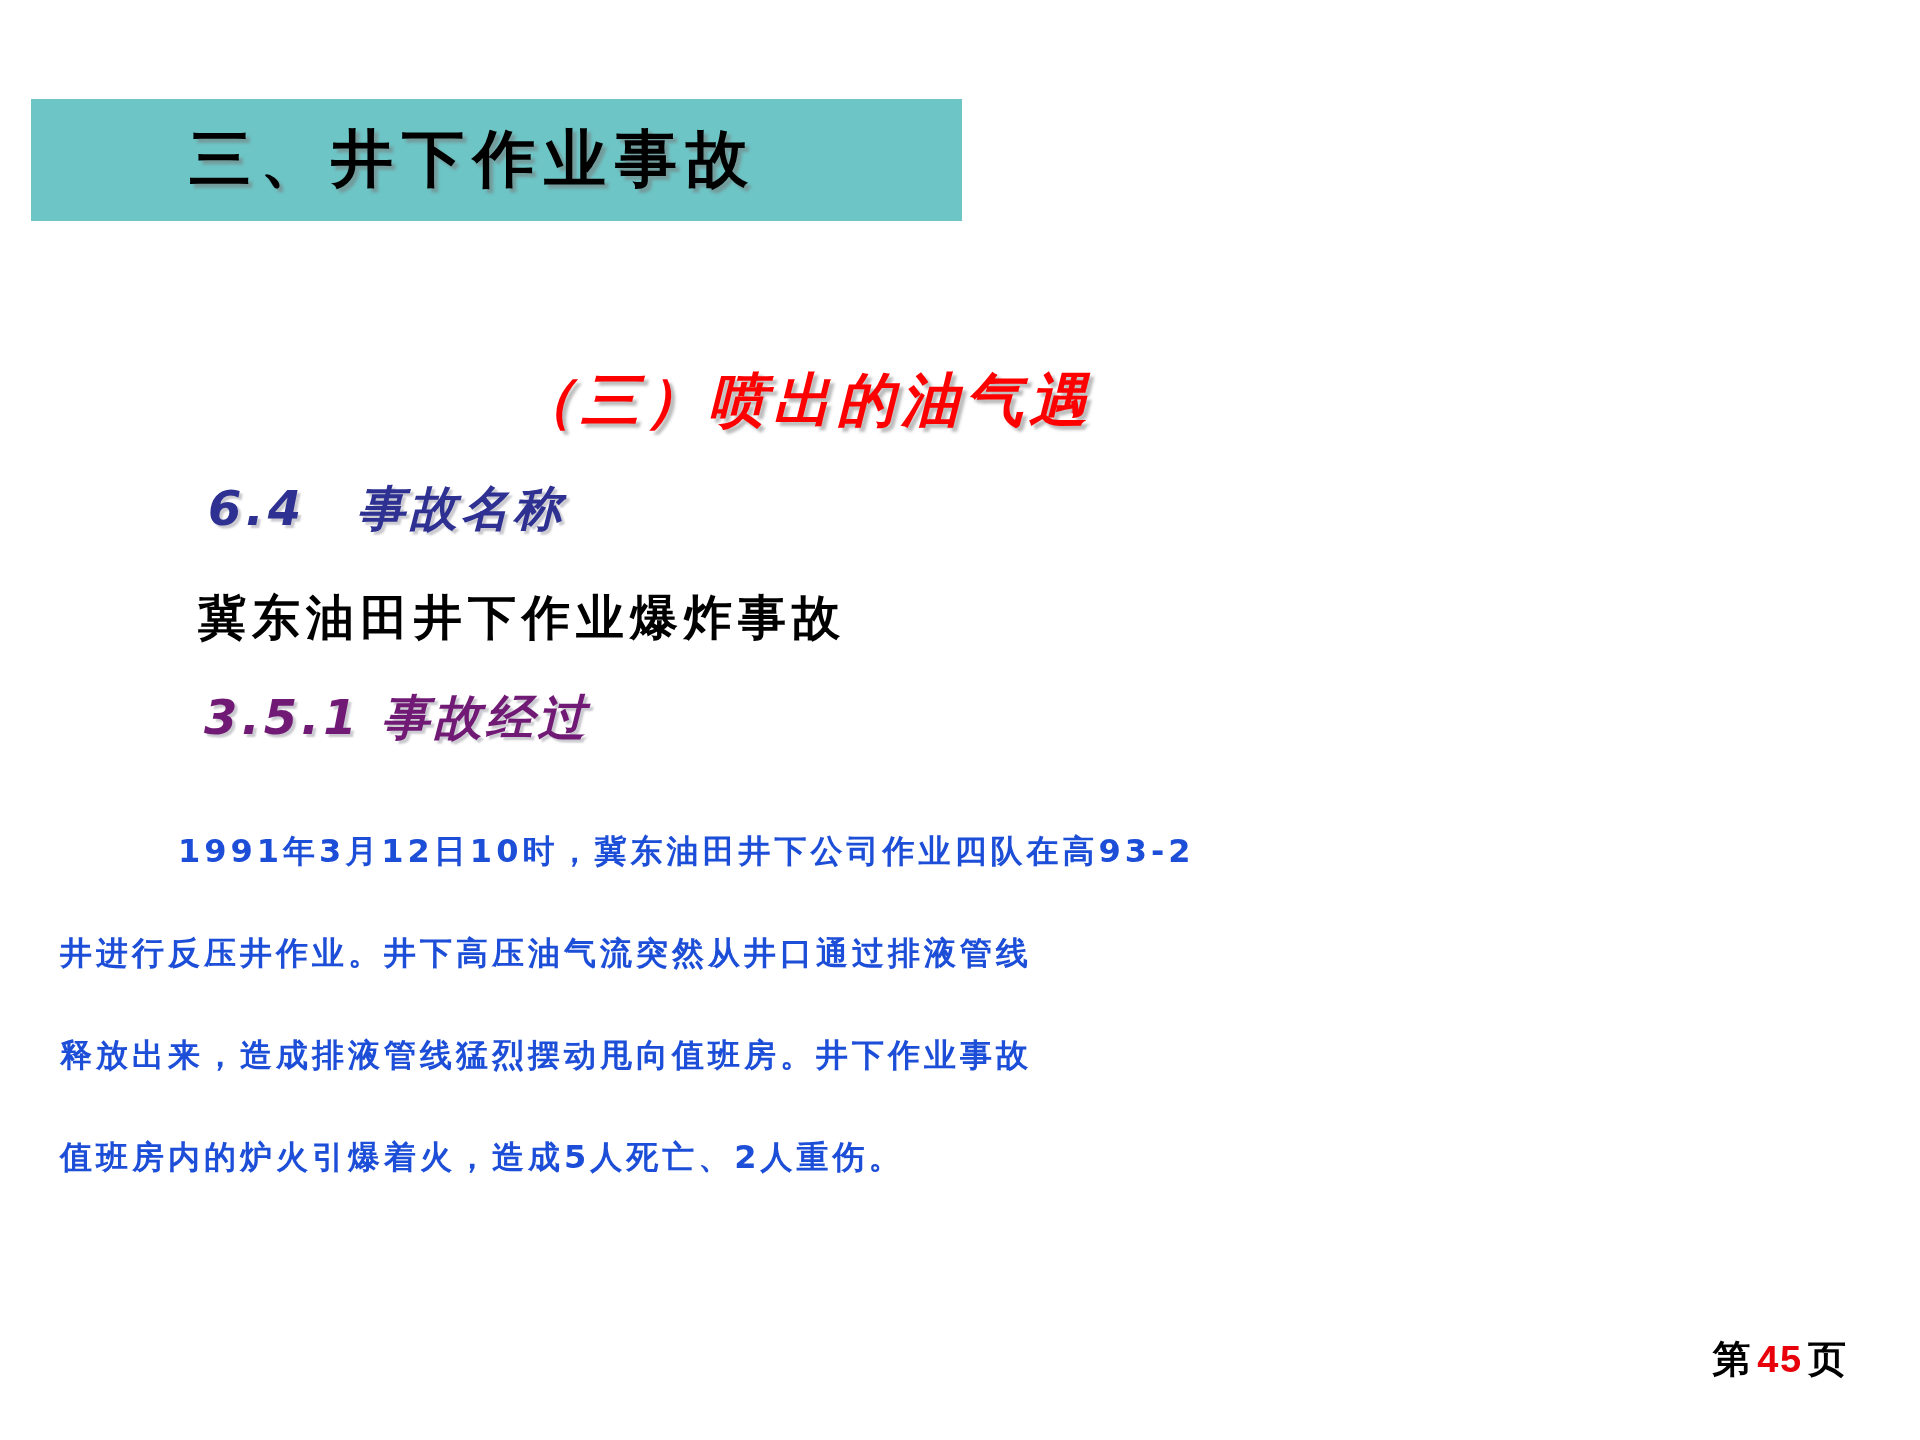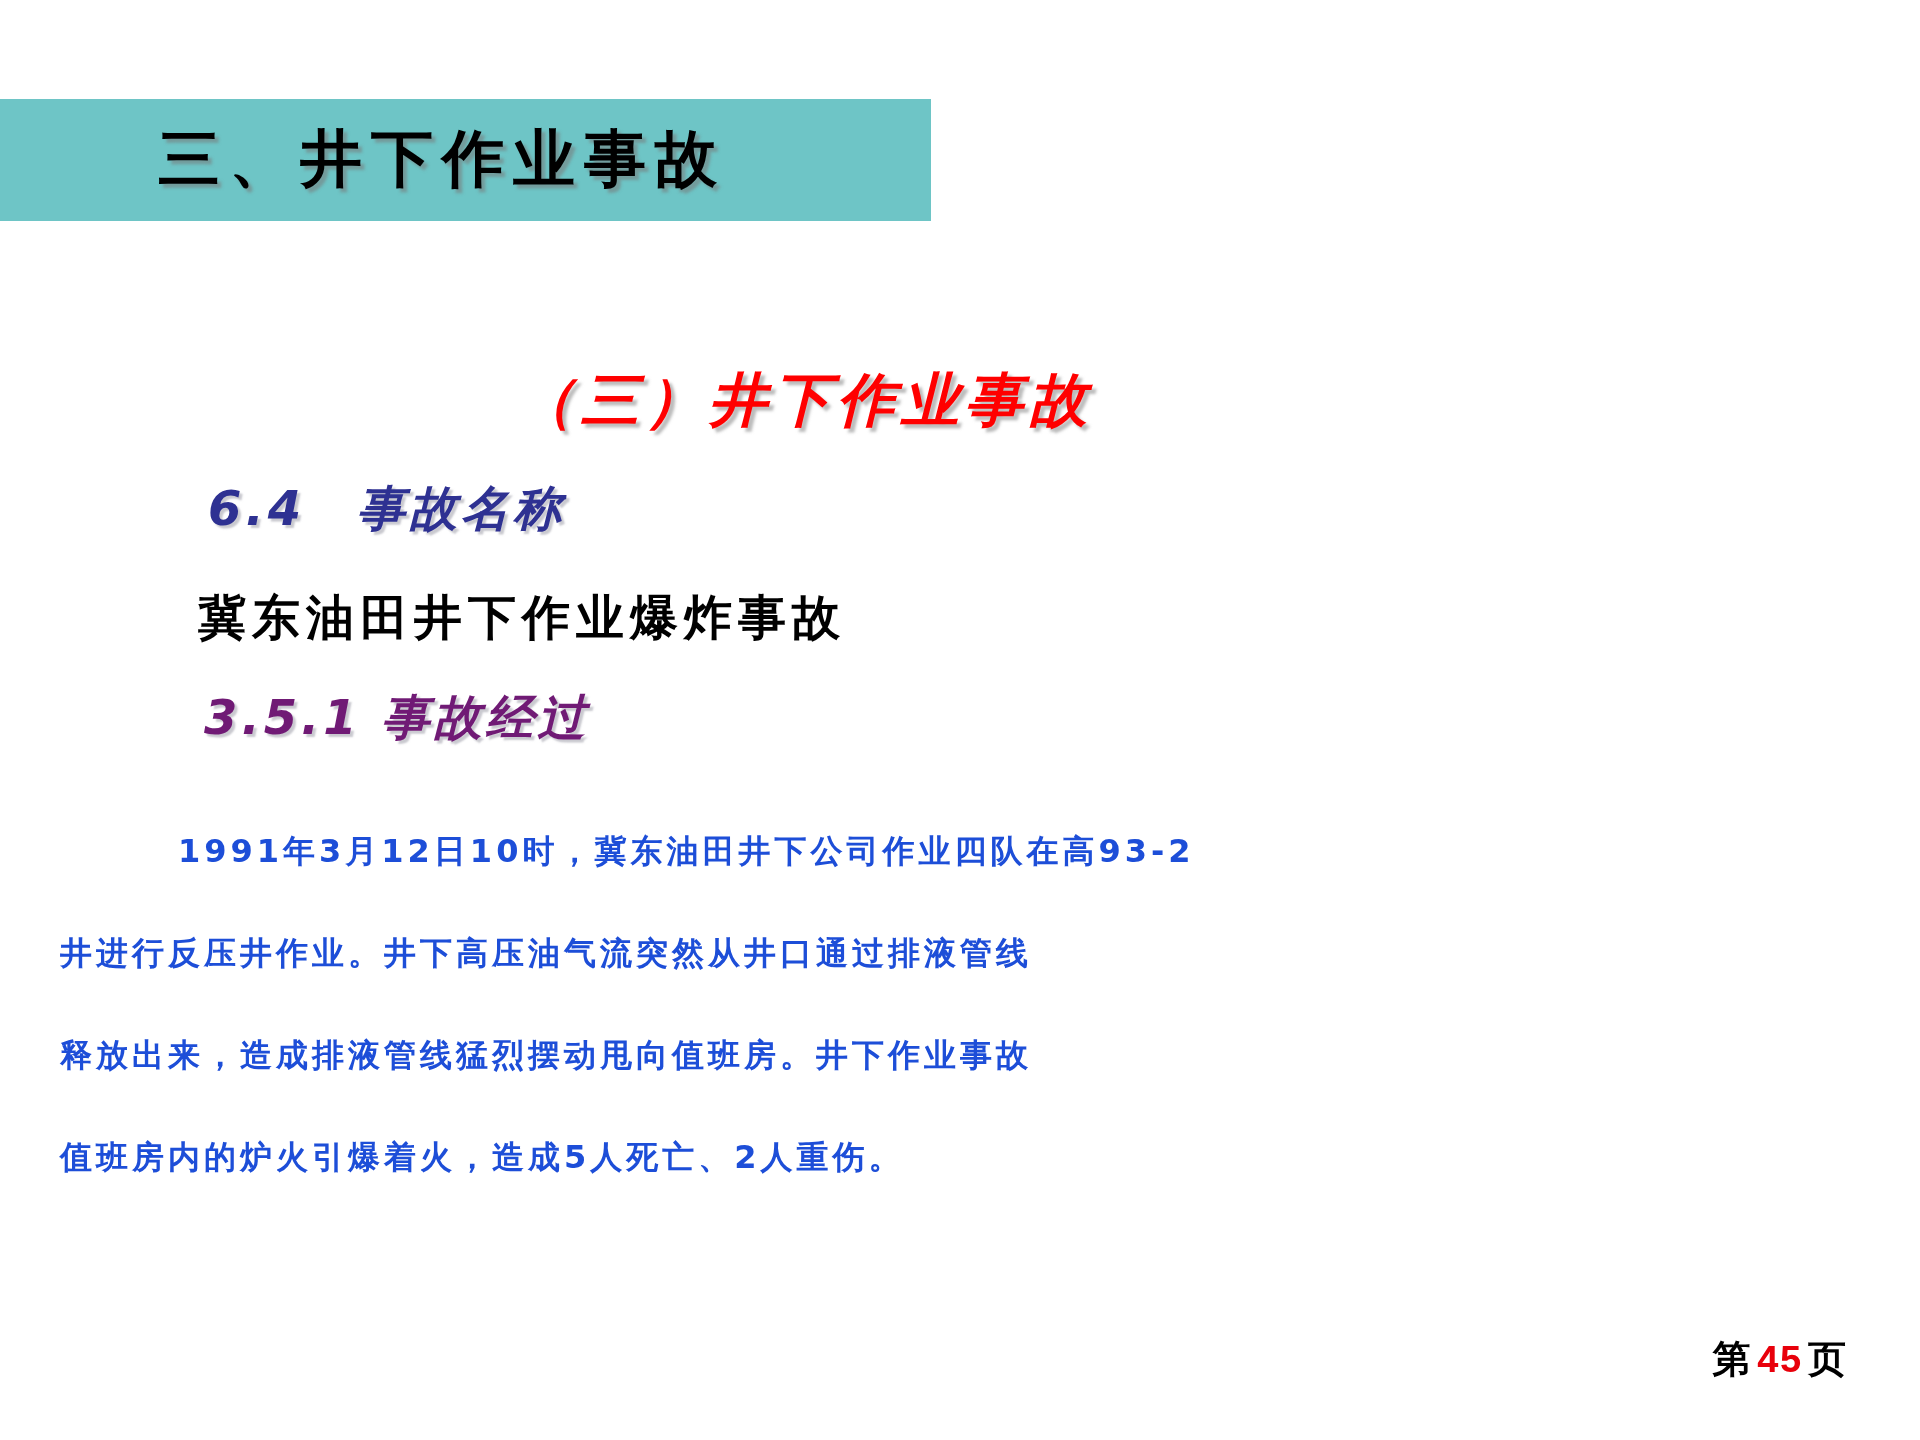--- a/index.html
+++ b/index.html
@@ -130,25 +130,25 @@
   #page-footer .num {
     color: #E8000B;
     padding: 0 6px;
   }
 </style>
 </head>
 <body>
 
 <div id="slide" style="background: rgb(255, 255, 255);">
 
-  <div id="title-band" style="background: rgb(110, 197, 198);">
+  <div id="title-band" style="background: rgb(110, 197, 198); margin-left: 31px;">
     <div id="title-band-text">三、井下作业事故</div>
   </div>
 
-  <div id="red-heading" style="color: rgb(255, 0, 0);">（三）井下作业事故</div>
+  <div id="red-heading" style="color: rgb(255, 0, 0);">（三）喷出的油气遇</div>
 
   <div class="blue-head" id="head-3-5" style="color: rgb(46, 49, 146);">6.4　事故名称</div>
 
   <div id="accident-name">冀东油田井下作业爆炸事故</div>
 
   <div class="blue-head" id="head-3-5-1" style="color: #701a75;">3.5.1  事故经过</div>
 
   <div id="narrative">
     <div class="pline first">1991年3月12日10时，冀东油田井下公司作业四队在高93-2</div>
     <div class="pline">井进行反压井作业。井下高压油气流突然从井口通过排液管线</div>

